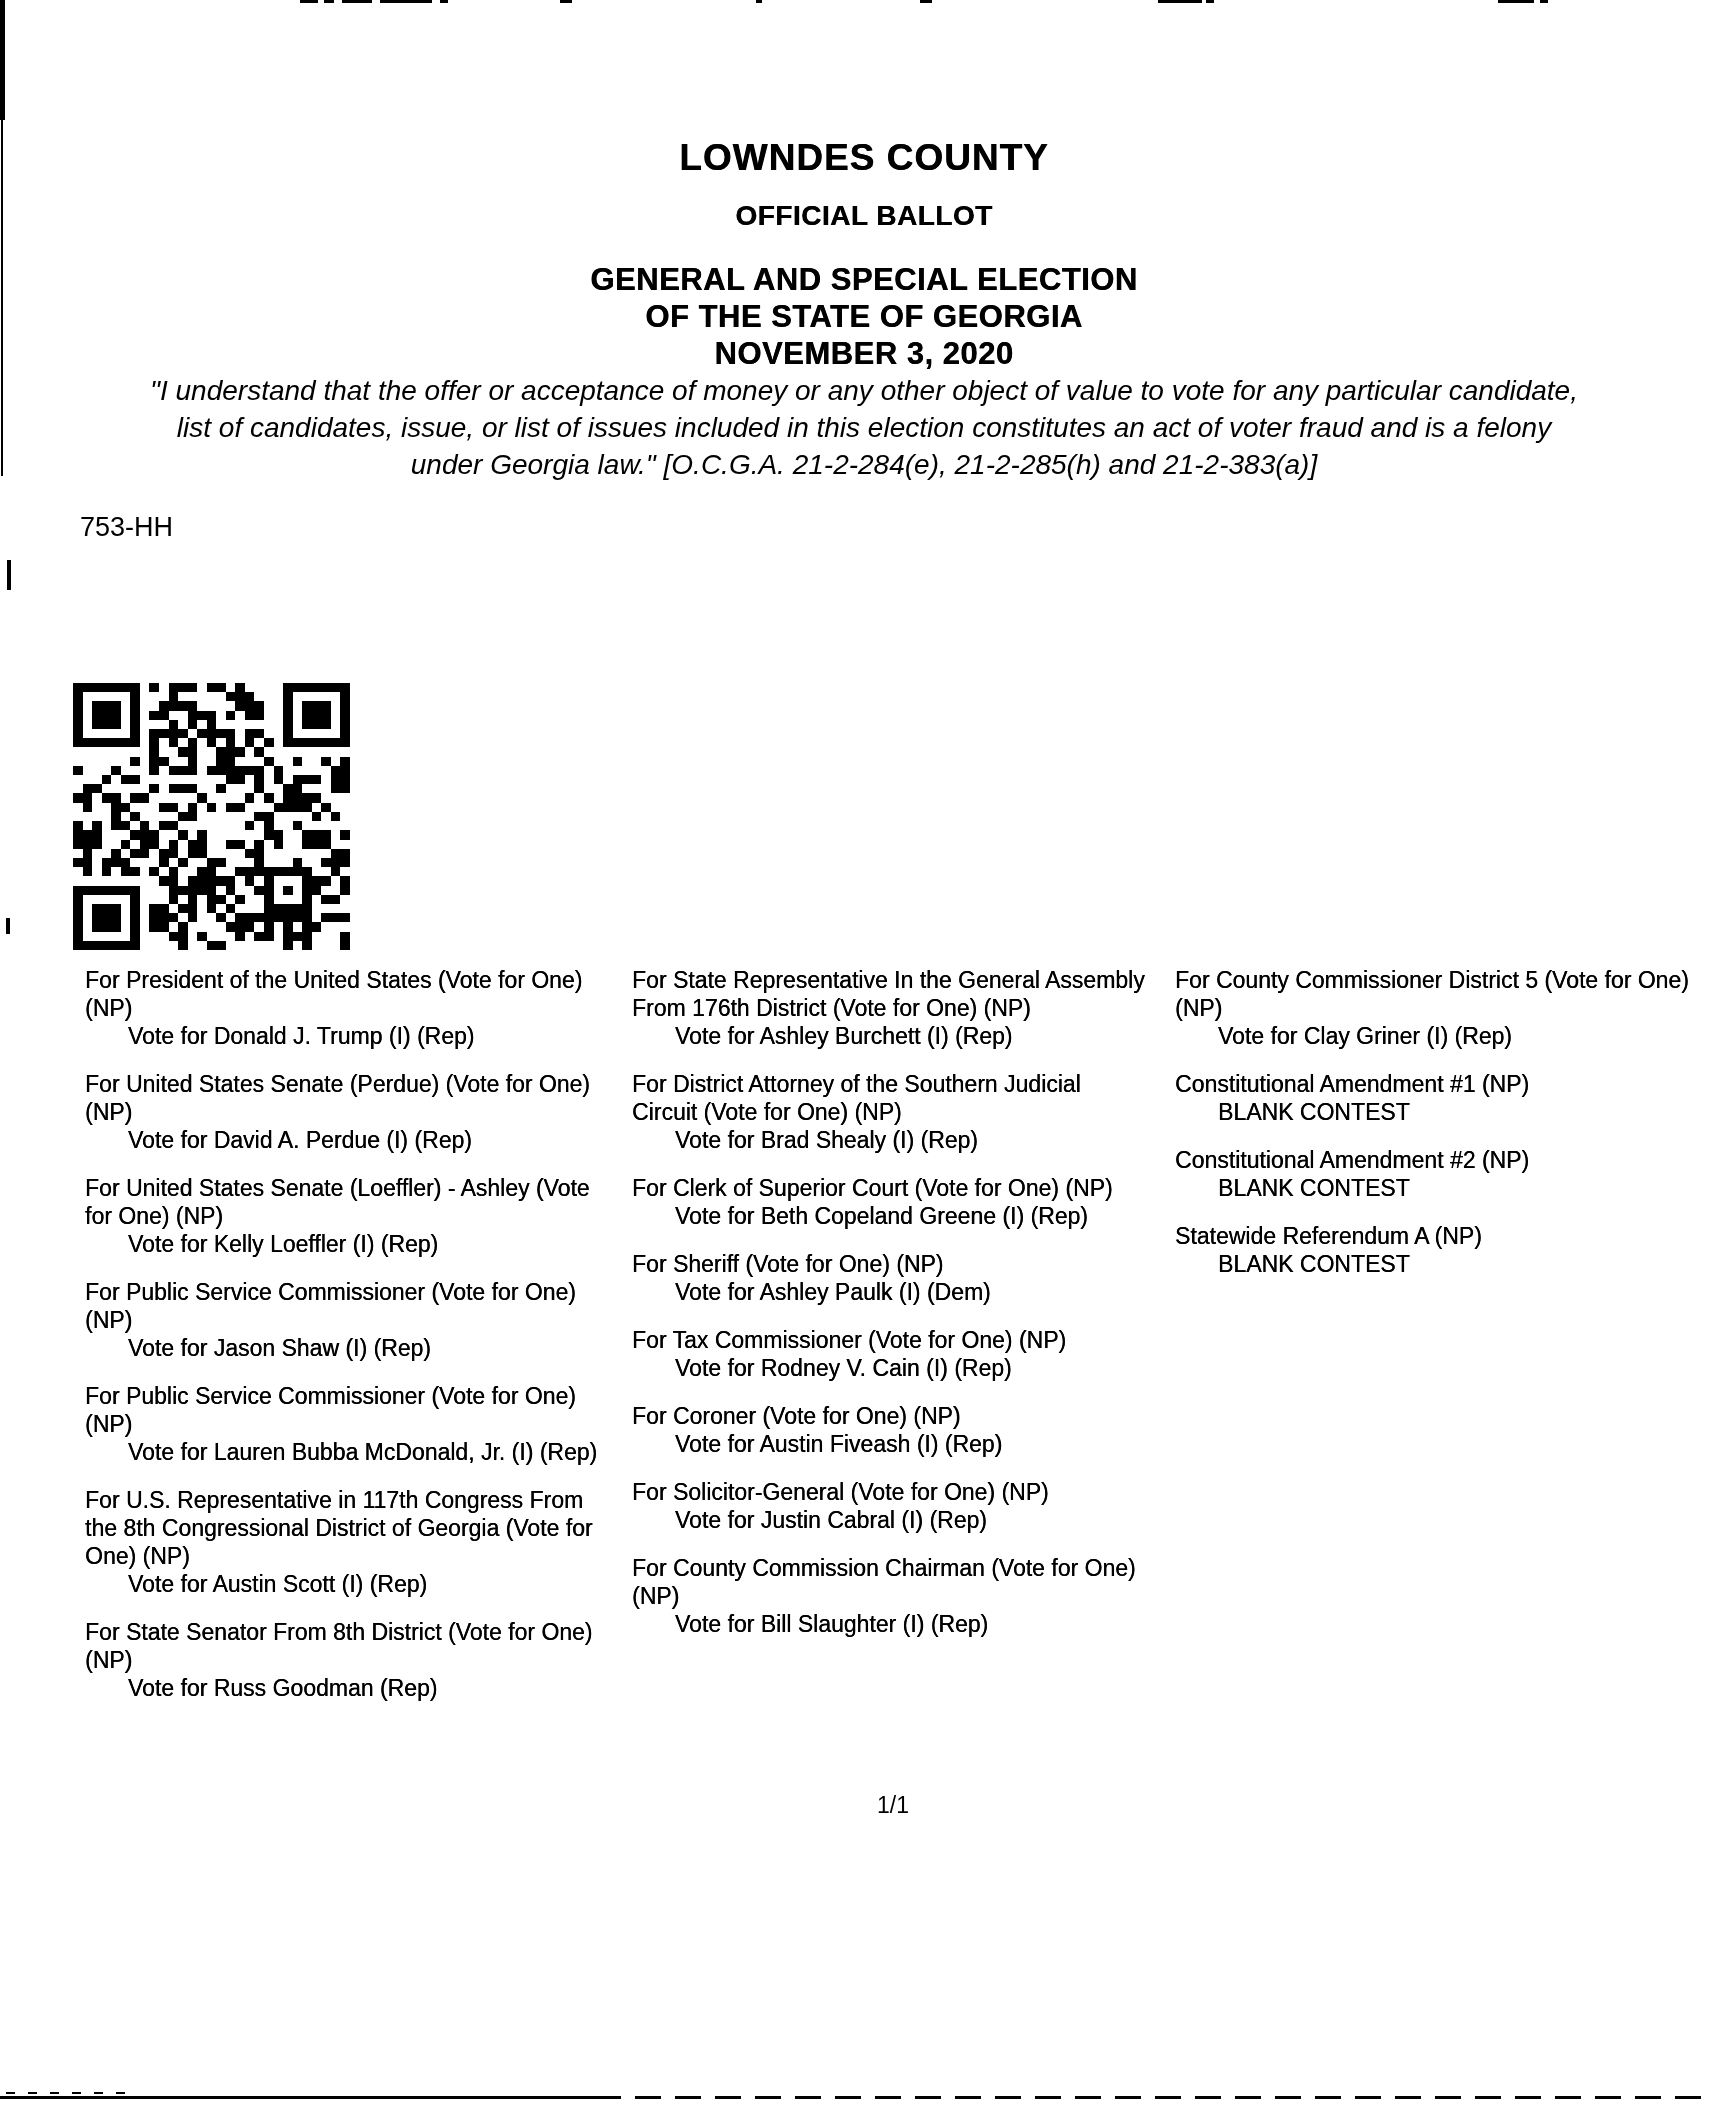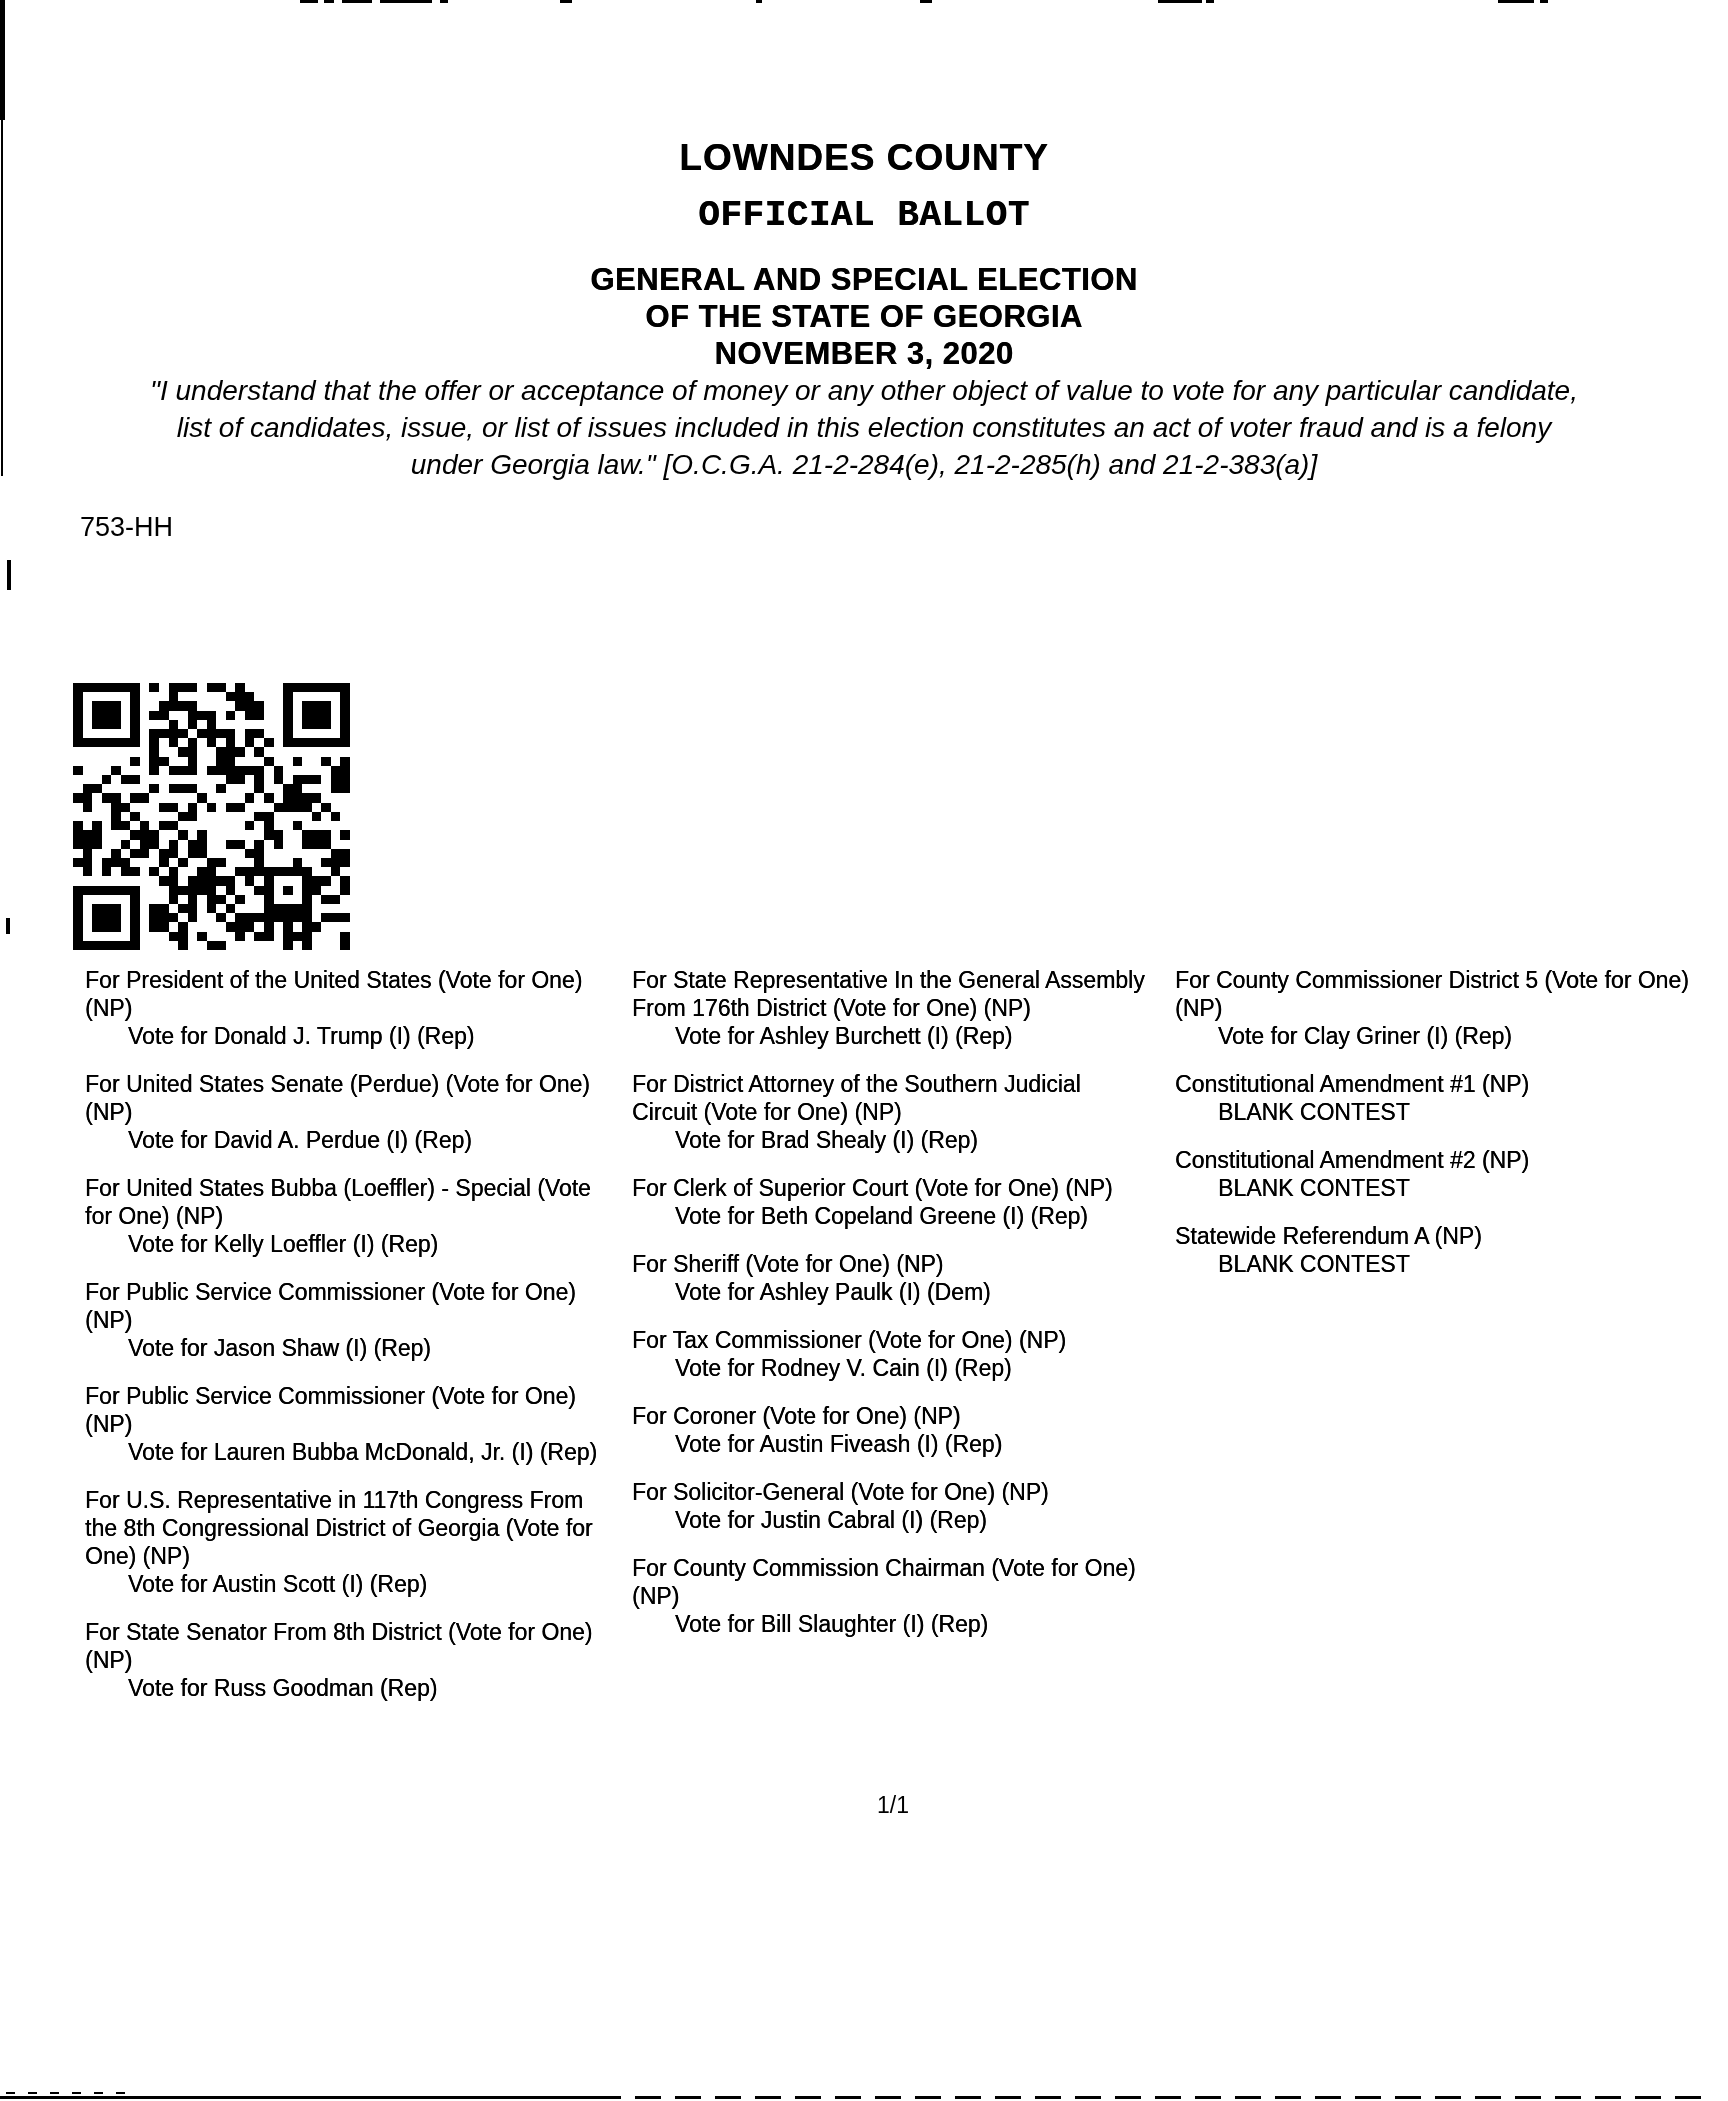--- a/index.html
+++ b/index.html
@@ -5,21 +5,21 @@
   html,body{margin:0;padding:0;background:#9a9a9a;}
   .page{
     position:relative;width:1728px;height:2101px;background:#ffffff;
     overflow:hidden;color:#000;
     font-family:"Liberation Sans",sans-serif;
     -webkit-font-smoothing:antialiased;
   }
   
   .header{position:absolute;top:138px;left:0;width:100%;text-align:center;font-weight:700;}
   .h-county{font-size:37px;line-height:40px;letter-spacing:1px;text-shadow:0.4px 0 0 currentColor;}
-  .h-ballot{font-size:36px;line-height:30px;margin-top:23px;letter-spacing:0.5px;text-shadow:0.4px 0 0 currentColor;font-family:Liberation Mono, monospace;}
+  .h-ballot{font-size:28px;line-height:30px;margin-top:23px;letter-spacing:0.5px;text-shadow:0.4px 0 0 currentColor;}
   .h-election{font-size:31px;line-height:37px;margin-top:30px;letter-spacing:0.5px;text-shadow:0.4px 0 0 currentColor;}
   
   .disclaimer{
     position:absolute;top:372px;left:28px;right:28px;text-align:center;
     font-style:italic;font-size:28px;line-height:37px;
   }
   
   .precinct{position:absolute;top:512px;left:80px;font-size:27px;}
   
   .qr{position:absolute;top:683px;left:73px;}
@@ -507,21 +507,21 @@
   <div id="col1" class="col">
       <div class="contest">
         <div class="title">For President of the United States  (Vote for One) (NP)</div>
         <div class="sel">Vote for Donald J. Trump (I) (Rep)</div>
       </div>
       <div class="contest">
         <div class="title">For United States Senate (Perdue)  (Vote for One) (NP)</div>
         <div class="sel">Vote for David A. Perdue (I) (Rep)</div>
       </div>
       <div class="contest">
-        <div class="title">For United States Bubba (Loeffler) - Special  (Vote for One) (NP)</div>
+        <div class="title">For United States Senate (Loeffler) - Ashley  (Vote for One) (NP)</div>
         <div class="sel">Vote for Kelly Loeffler (I) (Rep)</div>
       </div>
       <div class="contest">
         <div class="title">For Public Service Commissioner  (Vote for One) (NP)</div>
         <div class="sel">Vote for Jason Shaw (I) (Rep)</div>
       </div>
       <div class="contest">
         <div class="title">For Public Service Commissioner  (Vote for One) (NP)</div>
         <div class="sel">Vote for Lauren Bubba McDonald, Jr. (I) (Rep)</div>
       </div>

